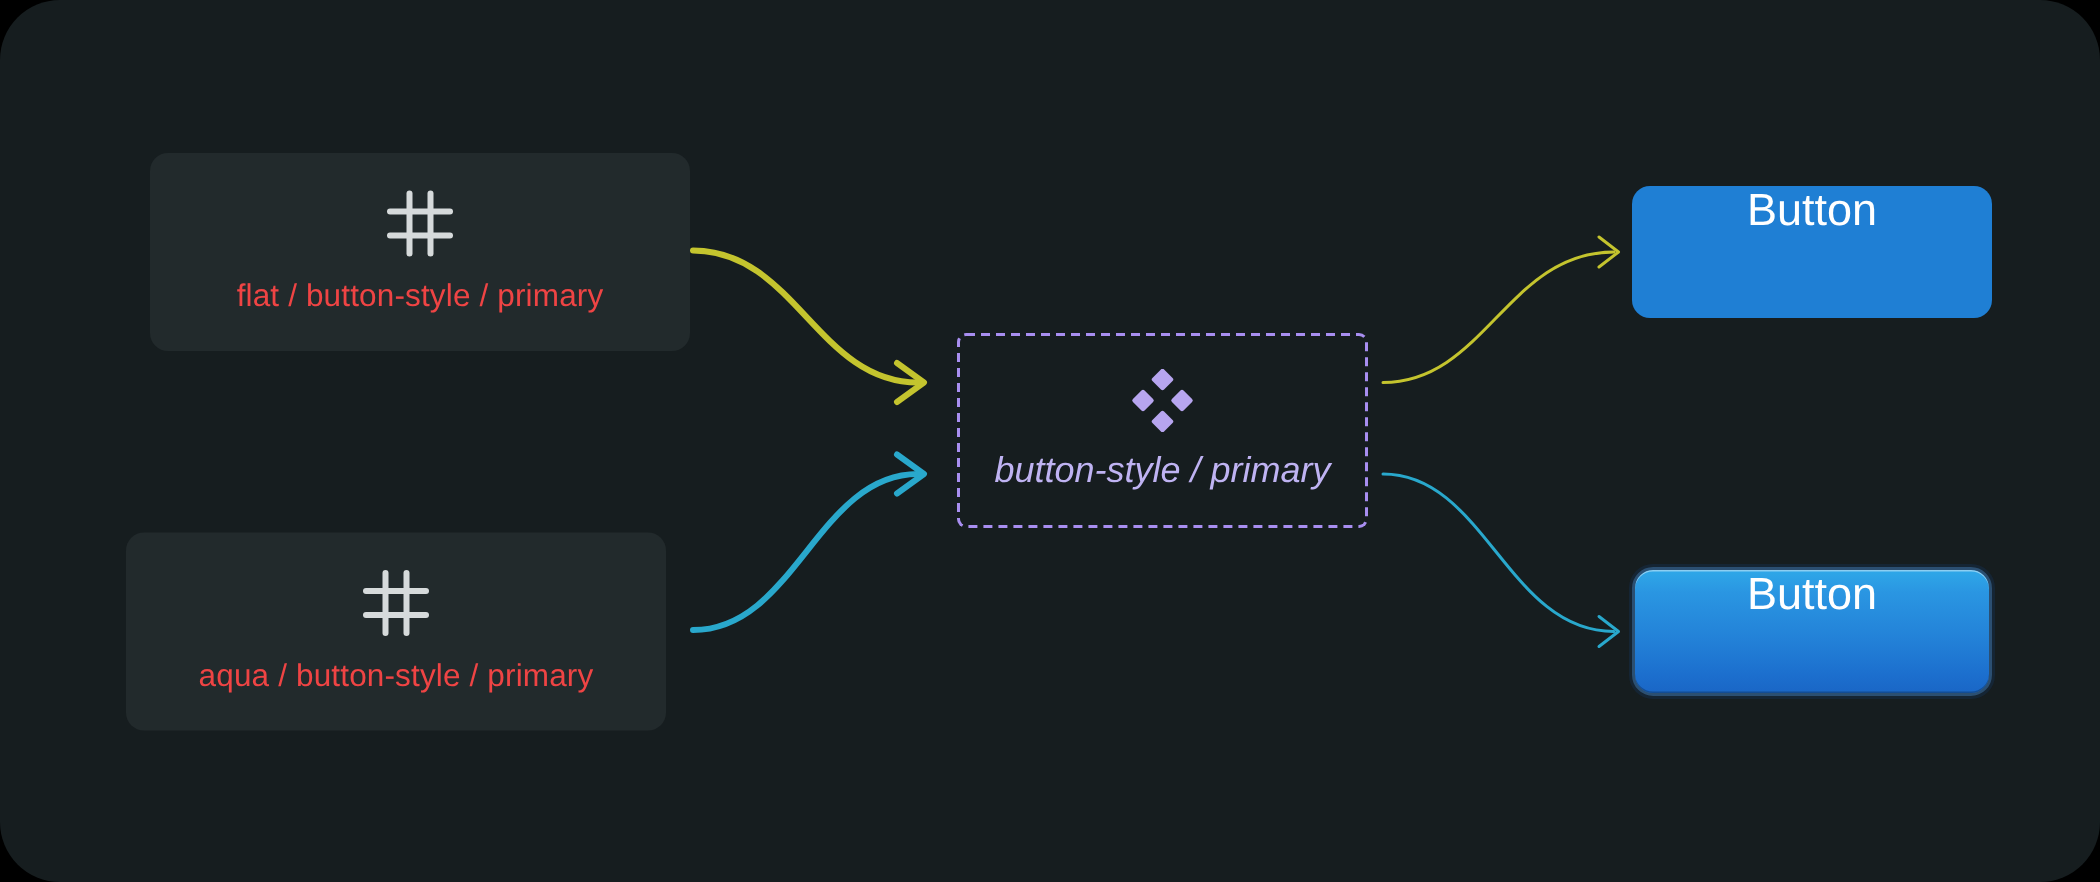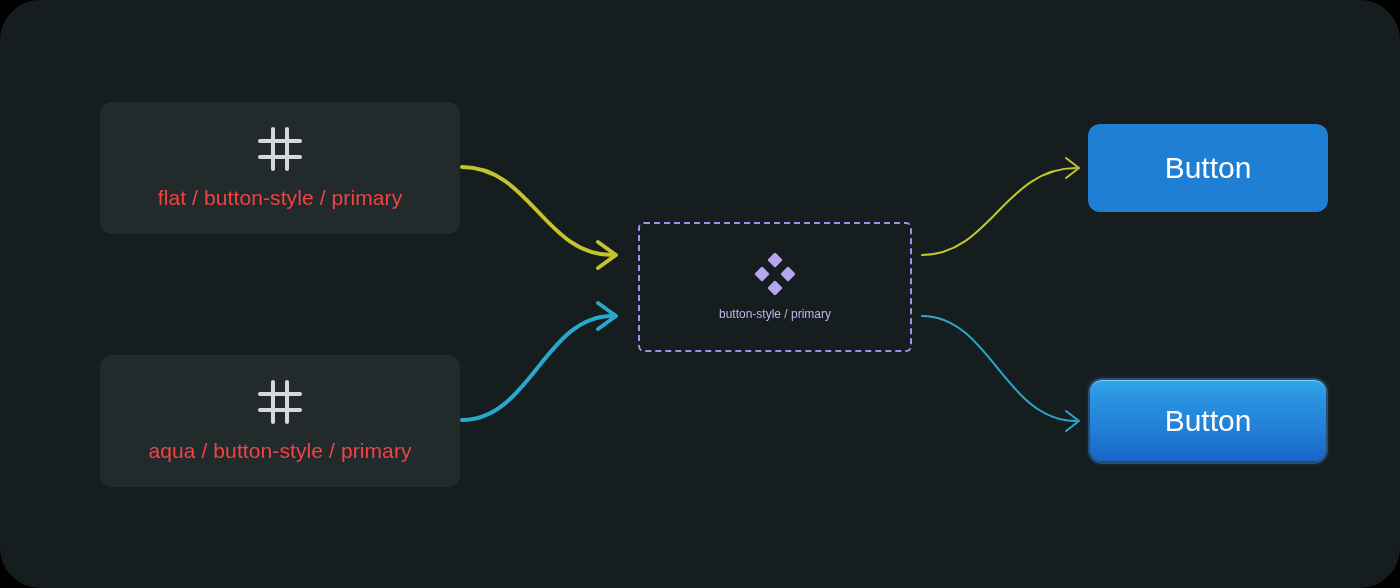--- a/index.html
+++ b/index.html
@@ -37,21 +37,21 @@
     width: 360px;
     height: 132px;
     background: #222a2c;
     border-radius: 12px;
     display: flex;
     flex-direction: column;
     align-items: center;
     justify-content: center;
   }
   .token-card.card-flat { left: 100px; top: 102px; }
-  .token-card.card-aqua { left: 100px; top: 355px; text-align: right; }
+  .token-card.card-aqua { left: 84px; top: 355px; text-align: right; }
 
   .hash-icon {
     width: 48px;
     height: 46px;
     margin-bottom: 14px;
     display: block;
   }
 
   .token-label {
     font-size: 21px;
@@ -76,30 +76,31 @@
   }
 
   .diamond-icon {
     width: 44px;
     height: 42px;
     margin-bottom: 12px;
     display: block;
   }
 
   .node-label {
-    font-size: 12px;
+    font-size: 24px;
     color: #bfb3f2;
     white-space: nowrap;
+    font-style: italic;
   }
 
   
   .btn {
     position: absolute;
     display: flex;
-    align-items: center;
+    align-items: flex-start;
     justify-content: center;
     font-size: 30px;
     color: #ffffff;
     white-space: nowrap;
   }
 
   #btn-flat {
     left: 1088px;
     top: 124px;
     width: 240px;

